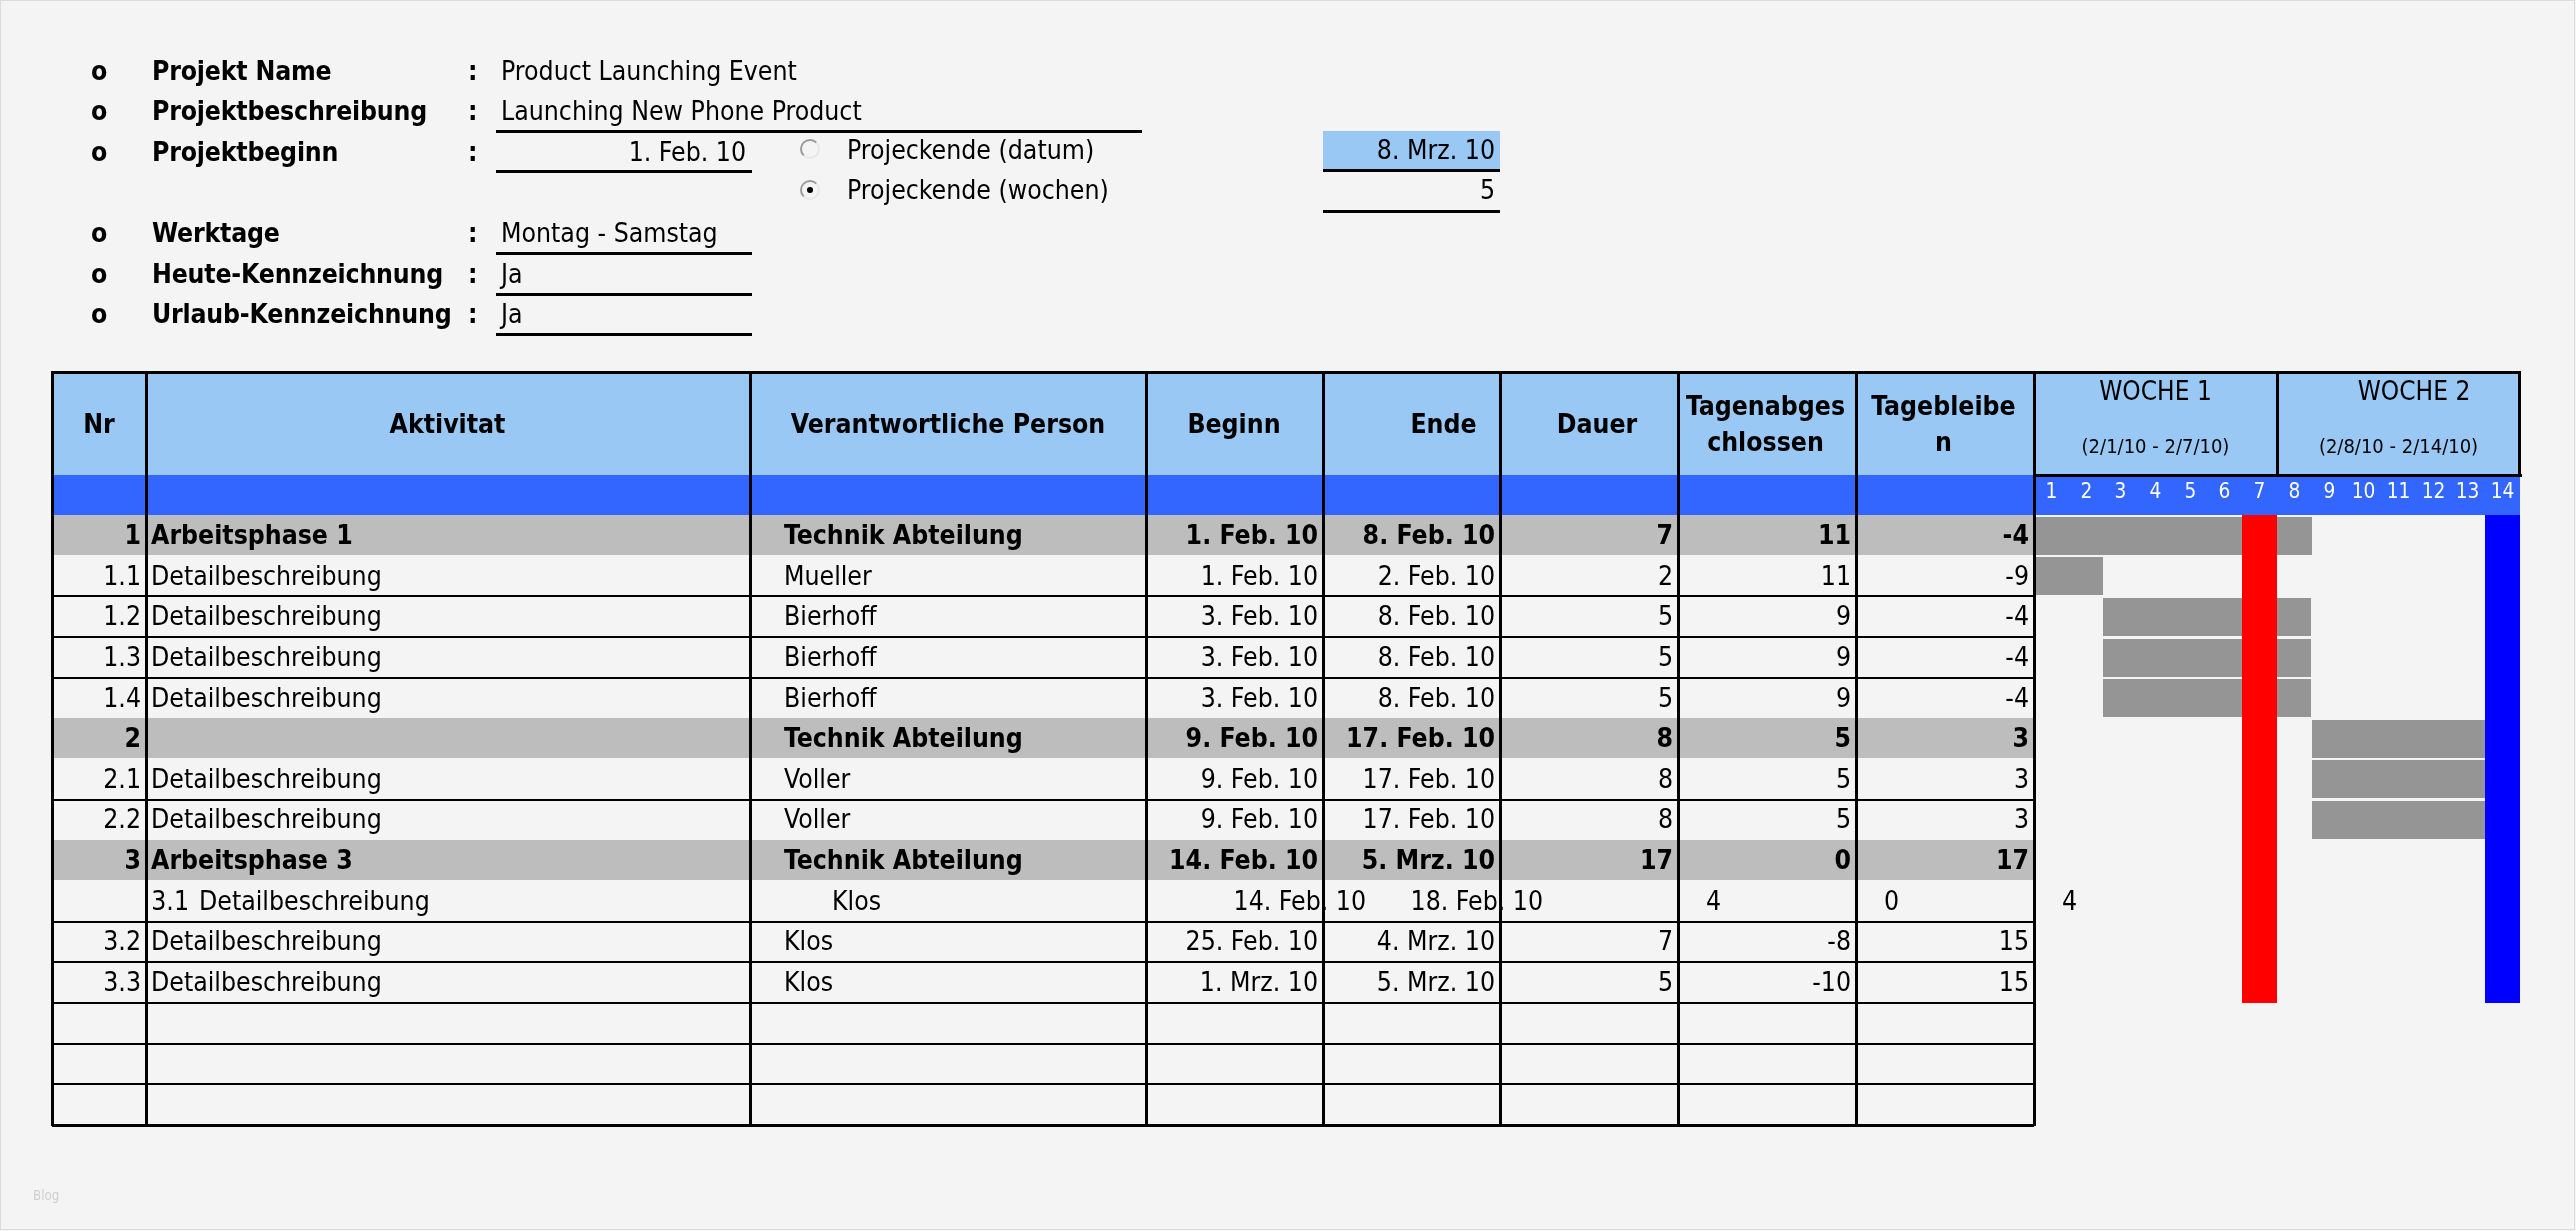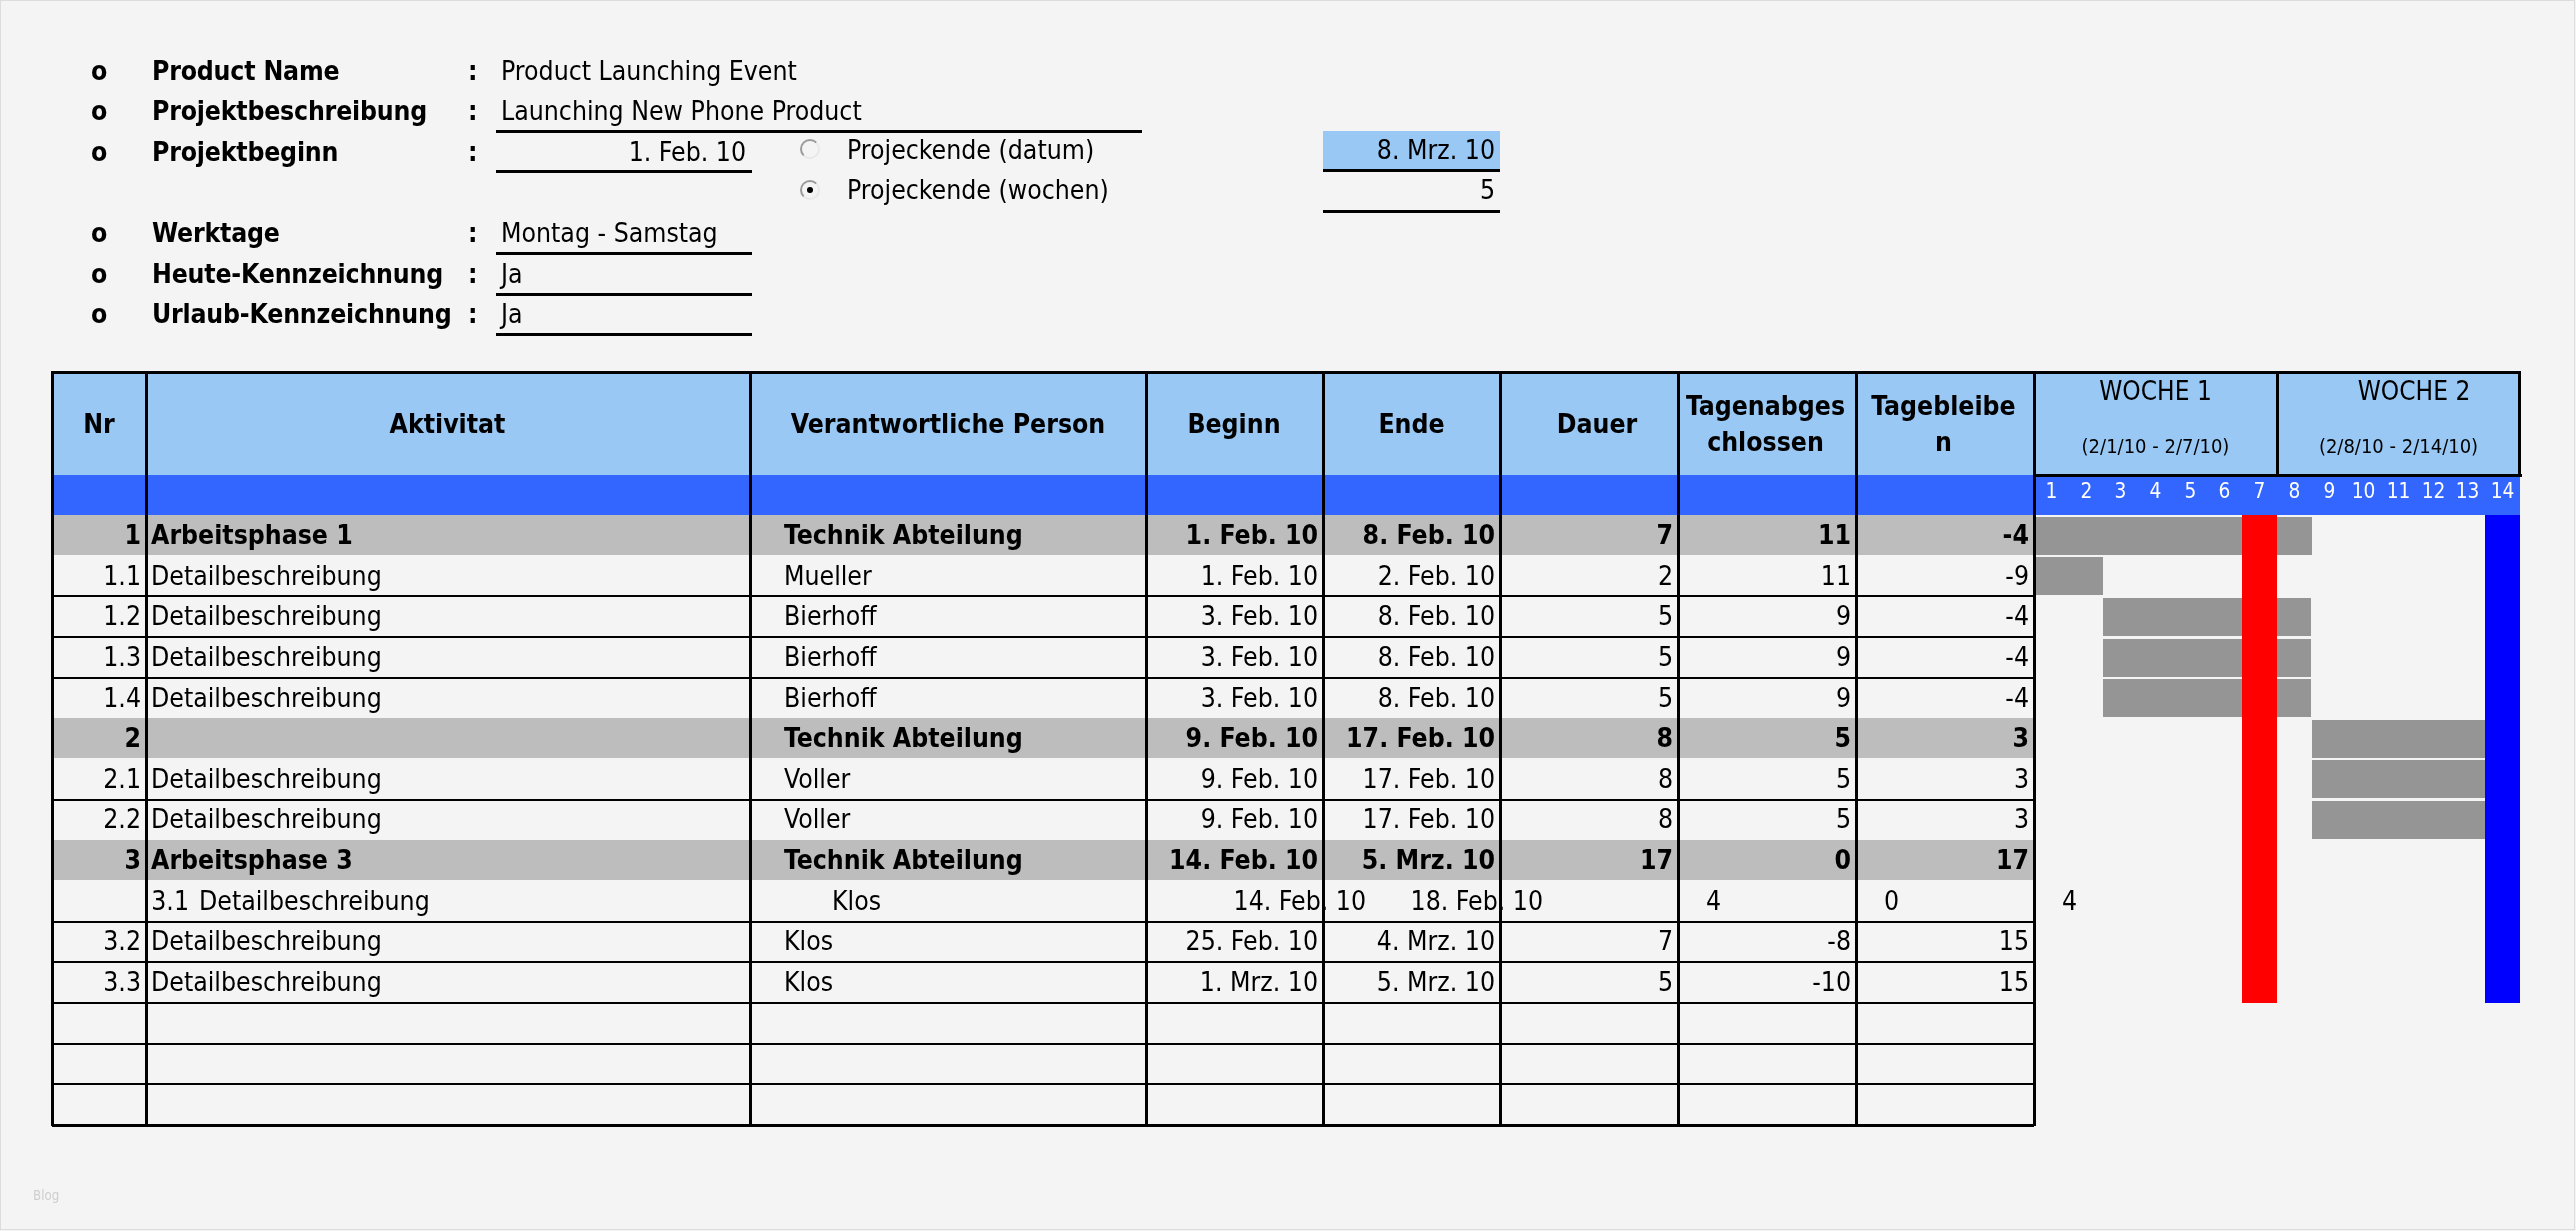--- a/index.html
+++ b/index.html
@@ -48,21 +48,21 @@
   .vac-bar { position:absolute; background:#0000ff; }
   .watermark { position:absolute; left:33px; top:1188px; font-size:13.2px; color:#cfcfcf; }
 </style>
 </head>
 <body>
 
 <div class="frame"></div>
 
 <div id="info">
     <div class="info-bullet" style="top: 55px;">o</div>
-    <div class="info-label" style="top: 55px;">Product Name</div>
+    <div class="info-label" style="top: 55px;">Projekt Name</div>
     <div class="info-colon" style="top: 55px;">:</div>
     <div class="info-value" style="top: 55px; left: 501px;">Product Launching Event</div>
     <div class="info-bullet" style="top: 95px;">o</div>
     <div class="info-label" style="top: 95px;">Projektbeschreibung</div>
     <div class="info-colon" style="top: 95px;">:</div>
     <div class="info-value" style="top: 95px; left: 501px;">Launching New Phone Product</div>
     <div class="uline" style="left: 496px; top: 130px; width: 646px;"></div>
     <div class="info-bullet" style="top: 136px;">o</div>
     <div class="info-label" style="top: 136px;">Projektbeginn</div>
     <div class="info-colon" style="top: 136px;">:</div>
@@ -100,21 +100,21 @@
 <div class="uline" style="left:1323px;top:210px;width:177px;"></div>
 
 <div class="hdr-bg"></div>
 <div class="gantt-hdr-bg"></div>
 <div class="blue-row"></div>
 
 <div class="hdr-text" style="left:52px;width:94px;">Nr</div>
 <div class="hdr-text" style="left:146px;width:603px;">Aktivitat</div>
 <div class="hdr-text" style="left:750px;width:396px;">Verantwortliche Person</div>
 <div class="hdr-text" style="left:1145px;width:178px;">Beginn</div>
-<div class="hdr-text" style="left:1323px;width:177px;">Ende</div>
+<div class="hdr-text" style="left:1323px;width:177px;padding-left:32px;">Ende</div>
 <div class="hdr-text" style="left:1500px;width:178px;margin-left:8px;">Dauer</div>
 <div class="hdr-text" style="left:1681px;width:169px;word-break:break-all;">Tagenabges chlossen</div>
 <div class="hdr-text" style="left:1861px;width:165px;word-break:break-all;">Tagebleibe n</div>
 
 <div class="week-title" style="left:2034px;width:243px;">WOCHE 1</div>
 <div class="week-range" style="left:2034px;width:243px;">(2/1/10 - 2/7/10)</div>
 <div class="week-title" style="left:2277px;width:274px;">WOCHE 2</div>
 <div class="week-range" style="left:2277px;width:243px;">(2/8/10 - 2/14/10)</div>
 
 <div id="days">

